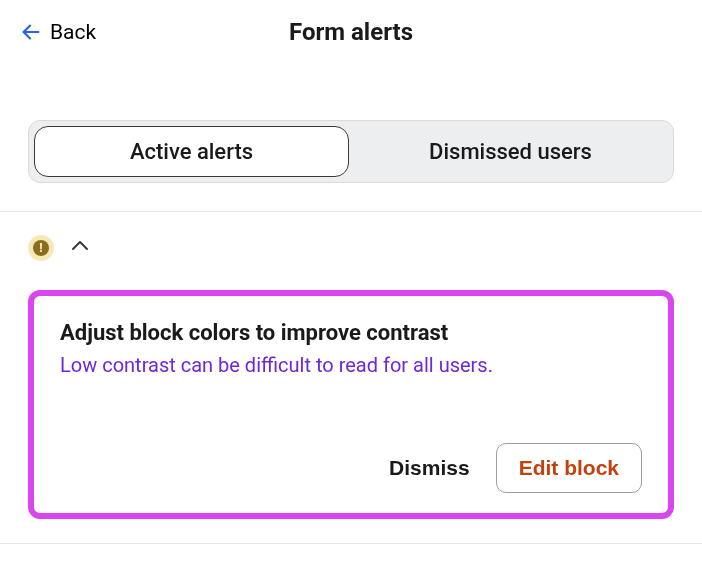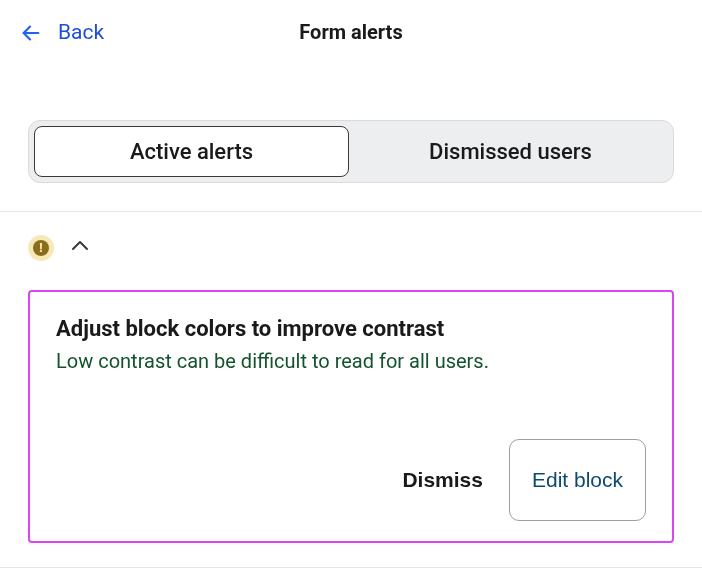--- a/index.html
+++ b/index.html
@@ -18,52 +18,52 @@
       align-items: center;
       justify-content: center;
       padding: 0 20px;
     }
     .back-link {
       position: absolute;
       left: 20px;
       top: 50%;
       transform: translateY(-50%);
       display: flex;
-      align-items: flex-end;
-      gap: 16px;
-      color: #1d4ed8;
+      align-items: center;
+      gap: 8px;
+      color: #000000;
       font-size: 21px;
       font-weight: 400;
       cursor: pointer;
       text-decoration: none;
     }
     .back-link svg { display: block; }
     .page-title {
-      font-size: 20px;
+      font-size: 24px;
       font-weight: 700;
       color: #1a1a1a;
     }
     .tabs-wrap {
       padding: 56px 28px 28px 28px;
     }
     .tabs {
       display: flex;
       background: #eceef0;
       border-radius: 12px;
       padding: 5px;
       gap: 4px;
       border: 1px solid #d8dadd;
     }
     .tab {
       flex: 1;
       text-align: center;
       font-size: 22px;
       font-weight: 500;
       padding: 12px 10px;
-      border-radius: 8px;
+      border-radius: 14px;
       cursor: pointer;
       color: #1a1a1a;
       border: 1px solid transparent;
       background: transparent;
     }
     .tab.active {
       background: #fff;
       border: 1px solid #3a3a3a;
     }
     .divider {
@@ -107,59 +107,59 @@
       flex: 1;
     }
     .chevron {
       color: #3a3a3a;
       flex-shrink: 0;
     }
     .card-wrap {
       padding: 6px 28px 24px 28px;
     }
     .card {
-      border: 2px solid #d946ef;
-      border-radius: 4px;
+      border: 6px solid #d946ef;
+      border-radius: 12px;
       padding: 24px 26px 20px 26px;
     }
     .card-title {
       font-size: 22px;
       font-weight: 700;
       margin-bottom: 6px;
     }
     .card-desc {
       font-size: 20px;
-      color: #14532d;
+      color: #6d28d9;
       line-height: 1.4;
     }
     .card-actions {
       display: flex;
       justify-content: flex-end;
       align-items: center;
       gap: 20px;
       margin-top: 64px;
     }
     .btn-text {
       font-size: 21px;
       font-weight: 600;
       background: none;
       border: none;
       cursor: pointer;
       color: #1a1a1a;
       padding: 10px 6px;
     }
     .btn-outline {
       font-size: 21px;
-      font-weight: 400;
+      font-weight: 700;
       background: #fff;
       border: 1px solid #9b9ea3;
       border-radius: 10px;
-      padding: 28px 22px;
-      cursor: pointer;
-      color: #0c4a6e;
+      padding: 12px 22px;
+      cursor: pointer;
+      color: #c2410c;
     }
   </style>
 </head>
 <body>
 
 <div class="header">
   <a class="back-link">
     <span>
       <svg width="22" height="22" viewBox="0 0 24 24" fill="none" stroke="#2563eb" stroke-width="2.4" stroke-linecap="round" stroke-linejoin="round">
         <line x1="20" y1="12" x2="4" y2="12"></line>

